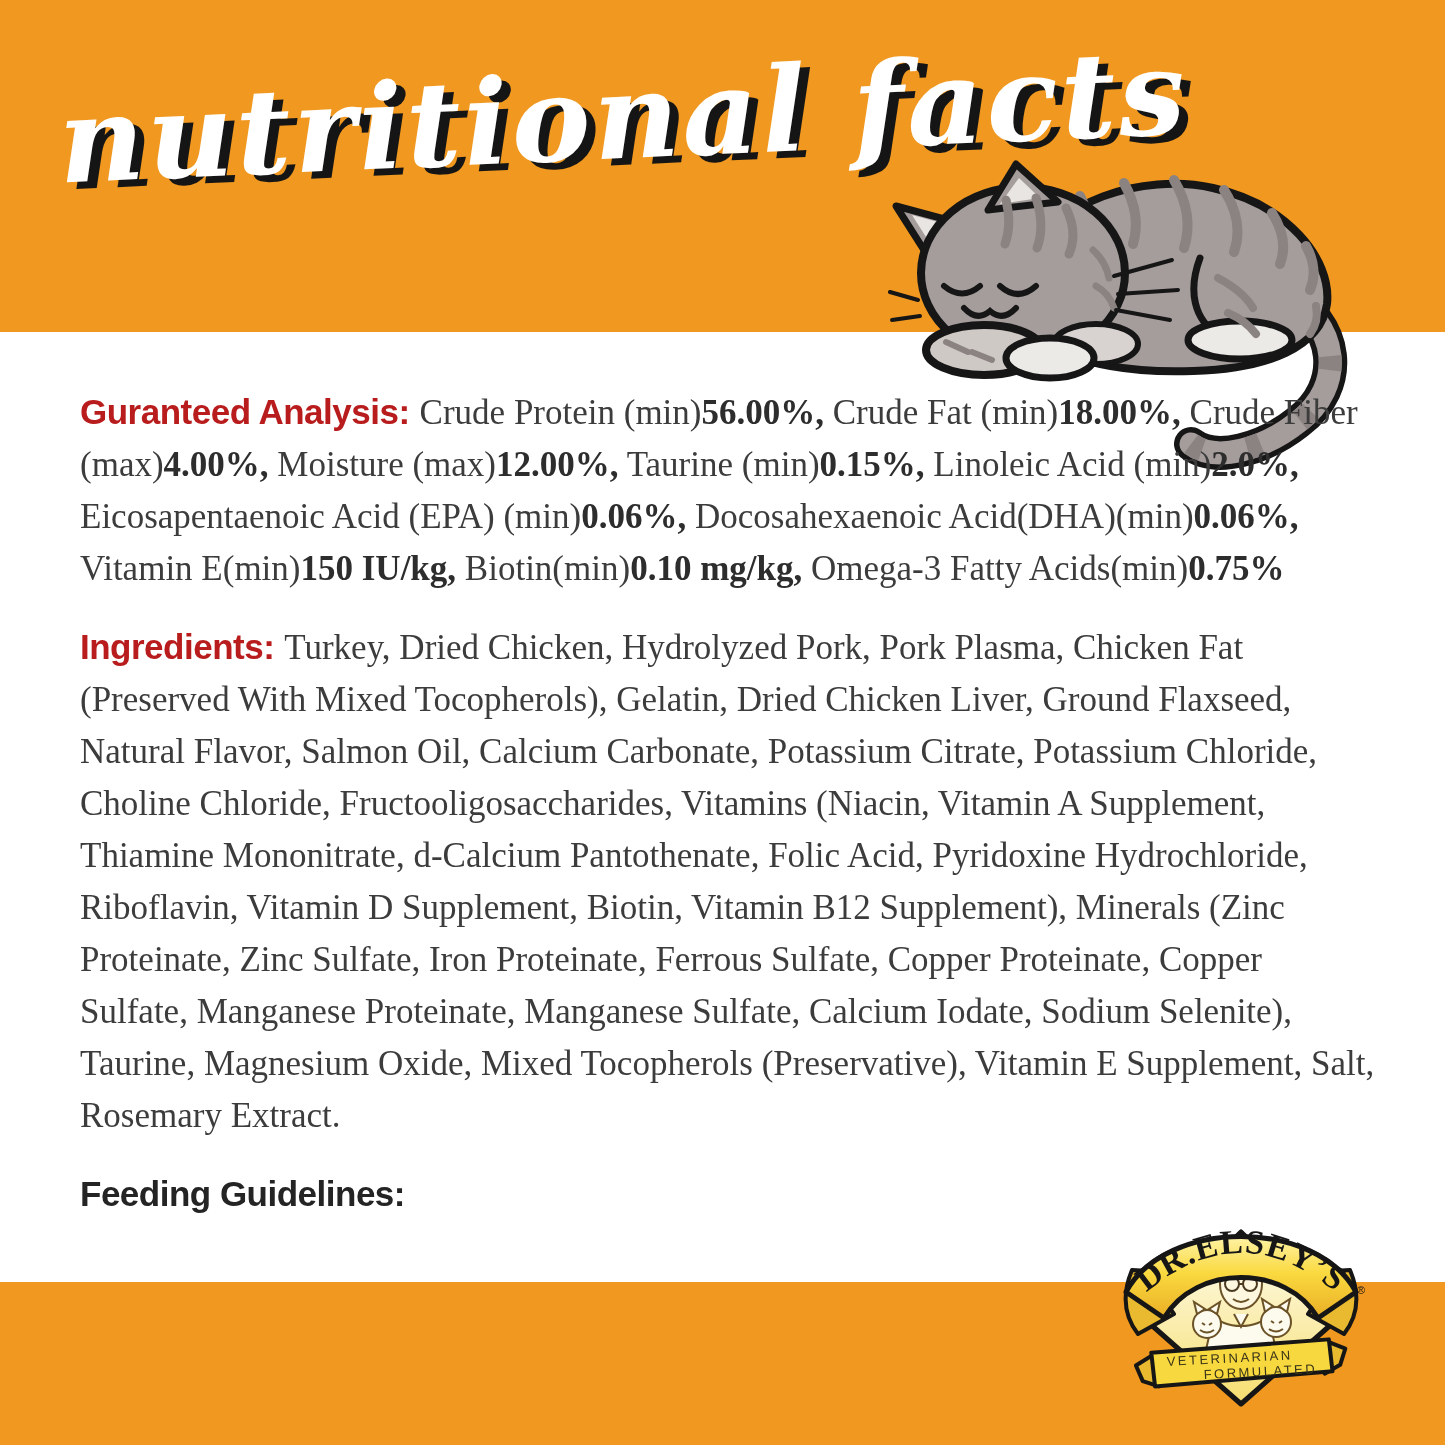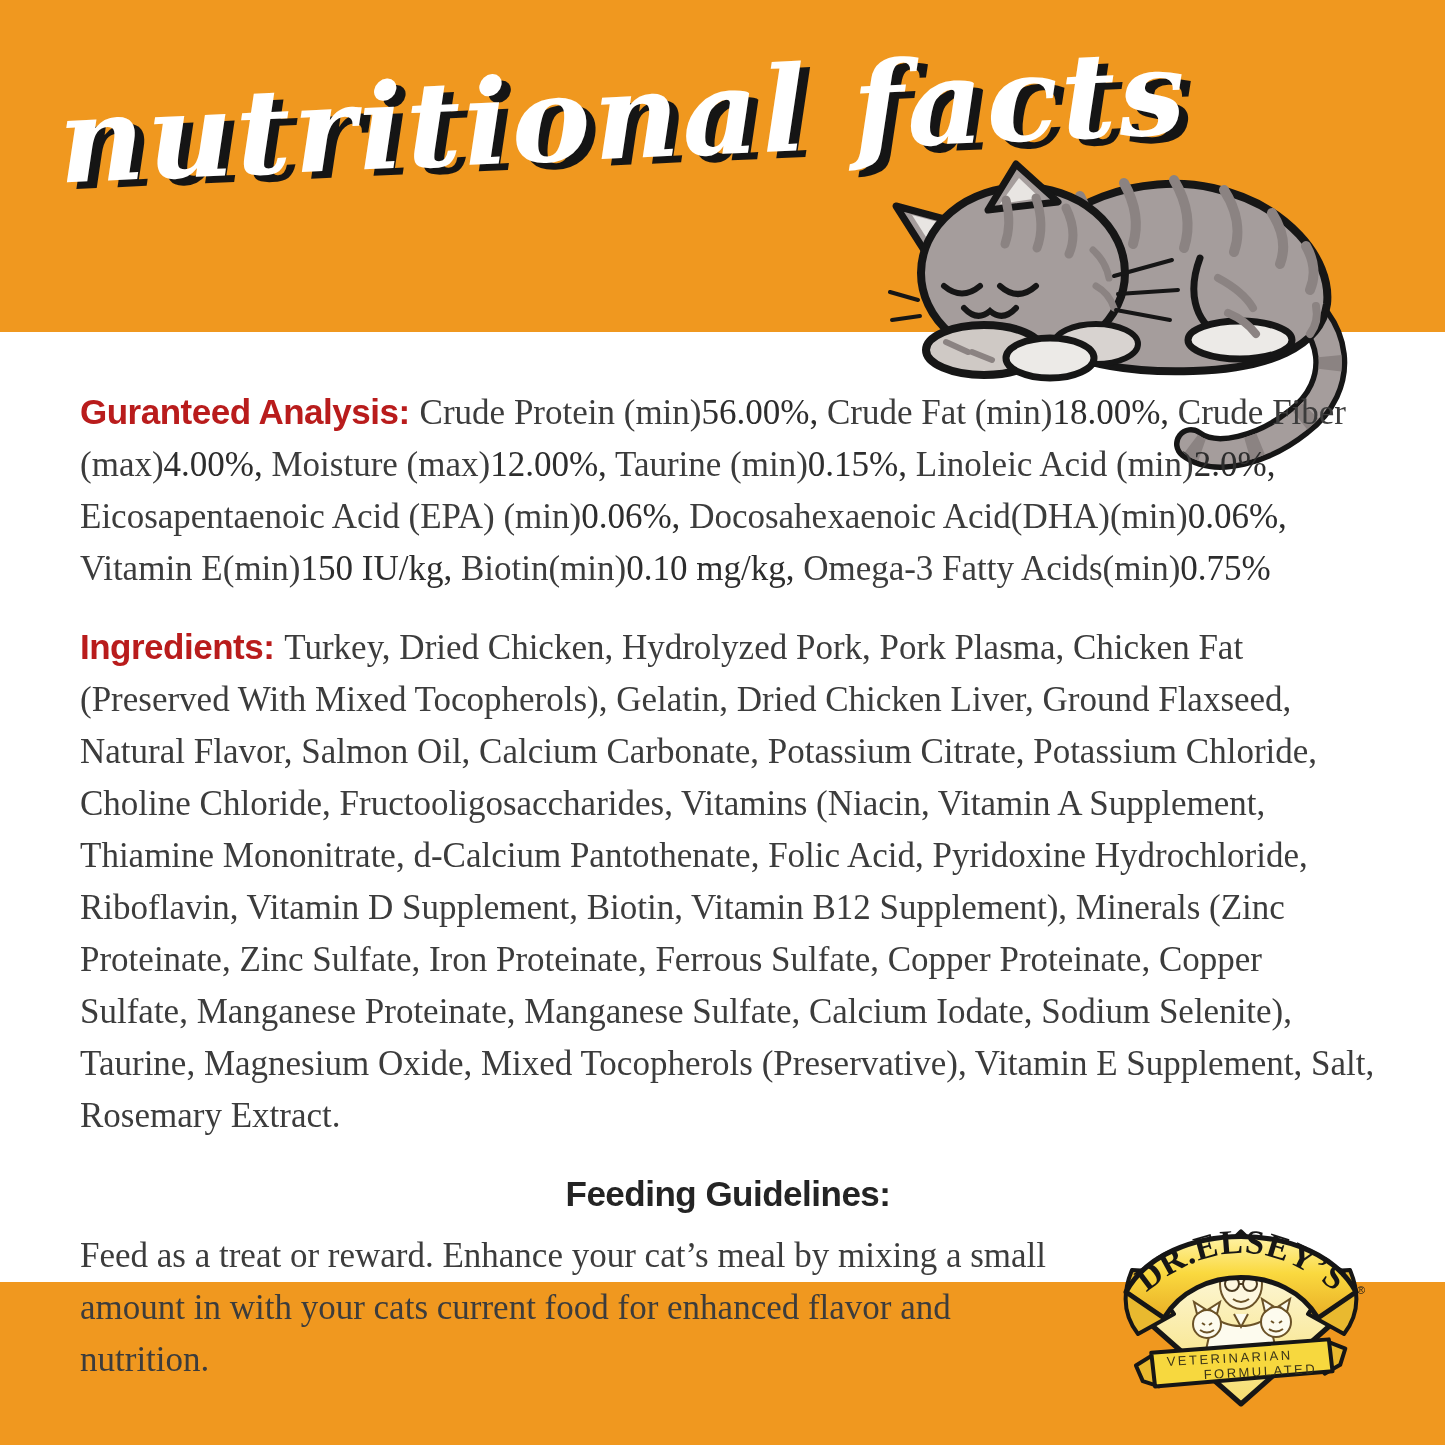--- a/index.html
+++ b/index.html
@@ -15,24 +15,24 @@
     font-size:118px;line-height:1.1;color:#ffffff;letter-spacing:3px;
     text-shadow:9px 7px 0 #151515;transform:rotate(-2.5deg);white-space:nowrap;
   }
   .cat-svg{position:absolute;left:888px;top:158px;width:462px;height:332px;}
   .content{position:absolute;left:80px;top:386px;width:1296px;}
   .para{font-size:35px;line-height:52px;color:#3c3c3c;margin:0 0 26px 0;}
   .hd{
     font-family:"Liberation Sans",sans-serif;font-weight:700;color:#b91c1c;
     letter-spacing:-0.5px;margin-right:10px;
   }
-  .seg-b{font-weight:400;color:#2d2d2d;}
+  .seg-b{font-weight:700;color:#2d2d2d;}
   .fg-heading{
     font-family:"Liberation Sans",sans-serif;font-weight:700;color:#242424;
-    font-size:35px;line-height:52px;letter-spacing:-0.5px;margin:4px 0 10px 0;text-align:center;
+    font-size:35px;line-height:52px;letter-spacing:-0.5px;margin:4px 0 10px 0;
   }
   .feed{width:1000px;margin-bottom:0;}
   .logo-svg{position:absolute;left:1114px;top:1202px;width:254px;height:214px;}
 </style>
 </head>
 <body>
 
 <div class="canvas">
 
   <div class="band-top"></div>
@@ -107,21 +107,20 @@
     </g>
   </svg>
 
   <div class="content">
 
     <p class="para"><span class="hd">Guranteed Analysis:</span><span>Crude Protein (min)</span><span class="seg-b">56.00%,</span><span> Crude Fat (min)</span><span class="seg-b">18.00%,</span><span> Crude Fiber (max)</span><span class="seg-b">4.00%,</span><span> Moisture (max)</span><span class="seg-b">12.00%,</span><span> Taurine (min)</span><span class="seg-b">0.15%,</span><span> Linoleic Acid (min)</span><span class="seg-b">2.0%,</span><span> Eicosapentaenoic Acid (EPA) (min)</span><span class="seg-b">0.06%,</span><span> Docosahexaenoic Acid(DHA)(min)</span><span class="seg-b">0.06%,</span><span> Vitamin E(min)</span><span class="seg-b">150 IU/kg,</span><span> Biotin(min)</span><span class="seg-b">0.10 mg/kg,</span><span> Omega-3 Fatty Acids(min)</span><span class="seg-b">0.75%</span></p>
 
     <p class="para"><span class="hd">Ingredients:</span><span>Turkey, Dried Chicken, Hydrolyzed Pork, Pork Plasma, Chicken Fat (Preserved With Mixed Tocopherols), Gelatin, Dried Chicken Liver, Ground Flaxseed, Natural Flavor, Salmon Oil, Calcium Carbonate, Potassium Citrate, Potassium Chloride, Choline Chloride, Fructooligosaccharides, Vitamins (Niacin, Vitamin A Supplement, Thiamine Mononitrate, d-Calcium Pantothenate, Folic Acid, Pyridoxine Hydrochloride, Riboflavin, Vitamin D Supplement, Biotin, Vitamin B12 Supplement), Minerals (Zinc Proteinate, Zinc Sulfate, Iron Proteinate, Ferrous Sulfate, Copper Proteinate, Copper Sulfate, Manganese Proteinate, Manganese Sulfate, Calcium Iodate, Sodium Selenite), Taurine, Magnesium Oxide, Mixed Tocopherols (Preservative), Vitamin E Supplement, Salt, Rosemary Extract.</span></p>
 
     <div class="fg-heading">Feeding Guidelines:</div>
-    <p class="para feed">Feed as a treat or reward. Enhance your cat’s meal by mixing a small amount in with your cats current food for enhanced flavor and nutrition.</p>
 
   </div>
 
   <svg class="logo-svg" viewBox="0 0 254 214" aria-hidden="true">
     <defs>
       <linearGradient id="gold" x1="0" y1="0" x2="0" y2="1">
         <stop offset="0" stop-color="#FFF3A6"></stop>
         <stop offset="0.45" stop-color="#FAD93F"></stop>
         <stop offset="1" stop-color="#E9AE25"></stop>
       </linearGradient>

